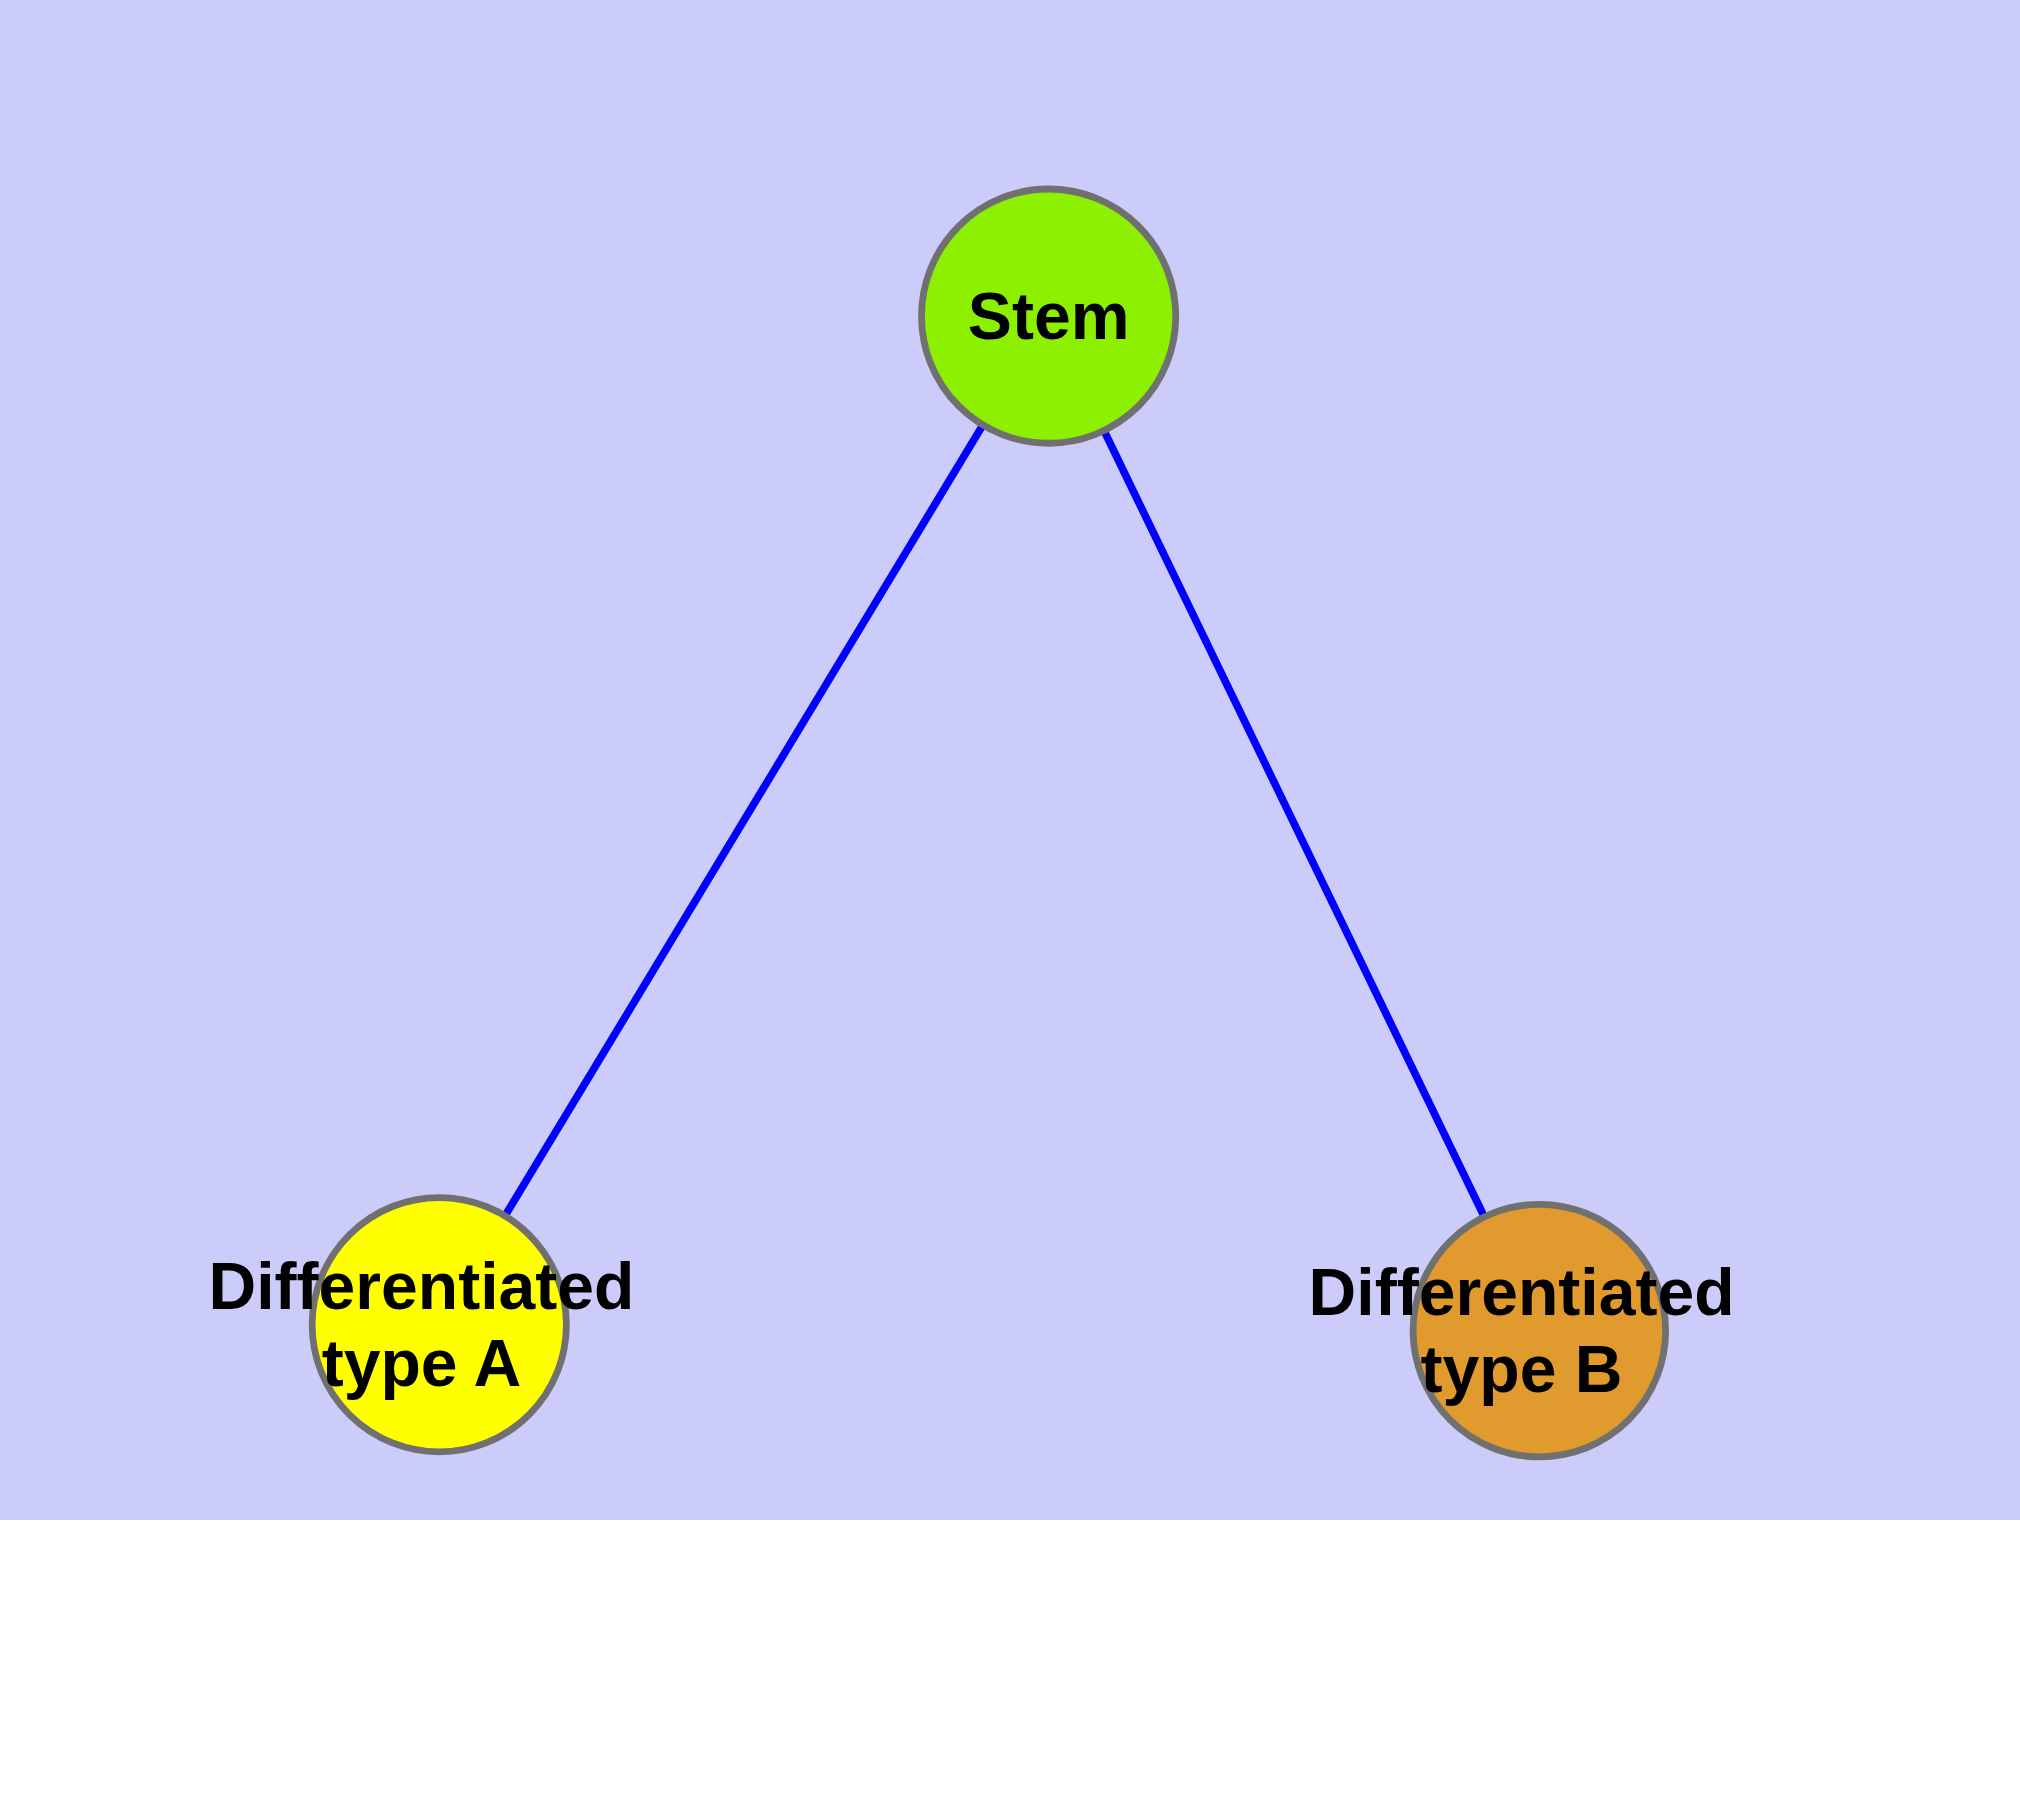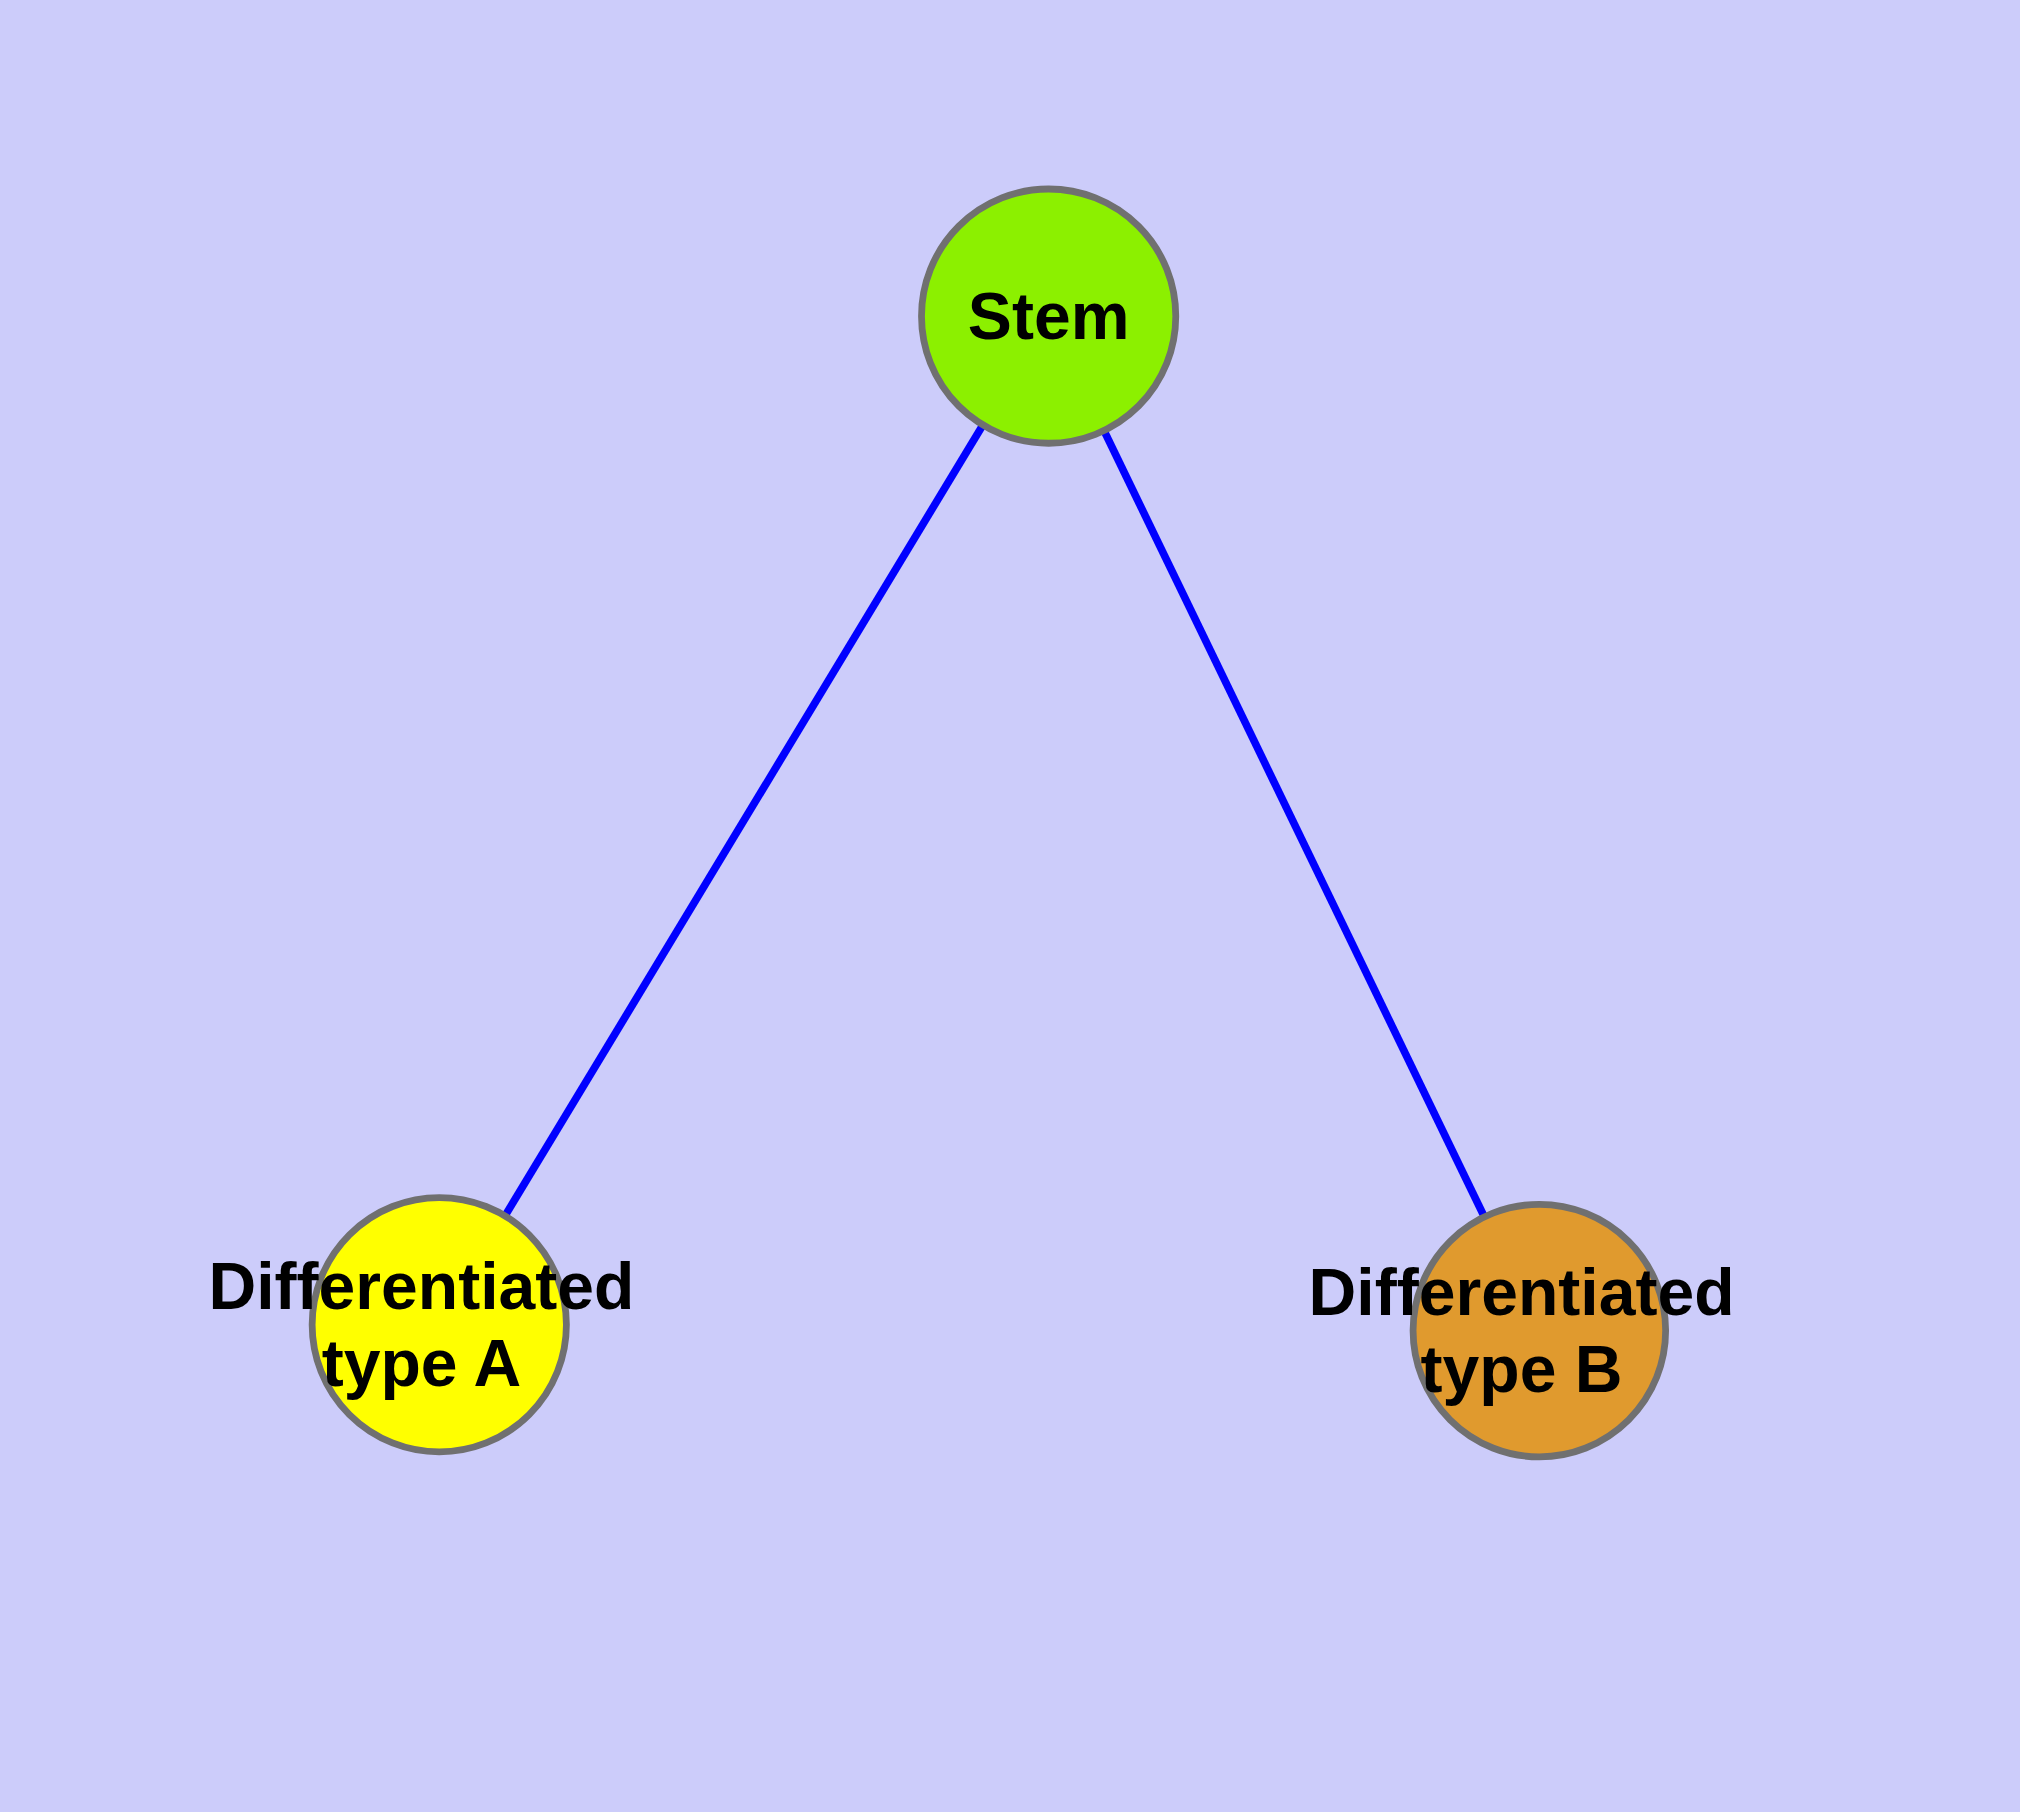--- a/index.html
+++ b/index.html
@@ -39,21 +39,21 @@
     font-family: "Liberation Sans", "DejaVu Sans", sans-serif;
     font-weight: bold;
     fill: #000000;
     text-anchor: middle;
     dominant-baseline: alphabetic;
   }
 </style>
 </head>
 <body>
 
-<div id="stage" style="width: 2021px; height: 1812px;">
+<div id="stage" style="width: 2021px; height: 1520px;">
 
   <div id="canvas-bg" style="background: rgb(204, 204, 250);"></div>
 
   <svg class="graph" viewBox="0 0 2384 2138" xmlns="http://www.w3.org/2000/svg">
 
     <rect id="bg-rect" x="0" y="0" width="2384" height="2138" fill="#ccccfa"></rect>
 
     <g id="edges-layer">
       <line id="edge-0" class="edge-line" x1="1237" y1="373" x2="518" y2="1563" stroke="#0000ff" stroke-width="9" stroke-linecap="butt"></line>
       <line id="edge-1" class="edge-line" x1="1237" y1="373" x2="1816" y2="1570" stroke="#0000ff" stroke-width="9" stroke-linecap="butt"></line>

